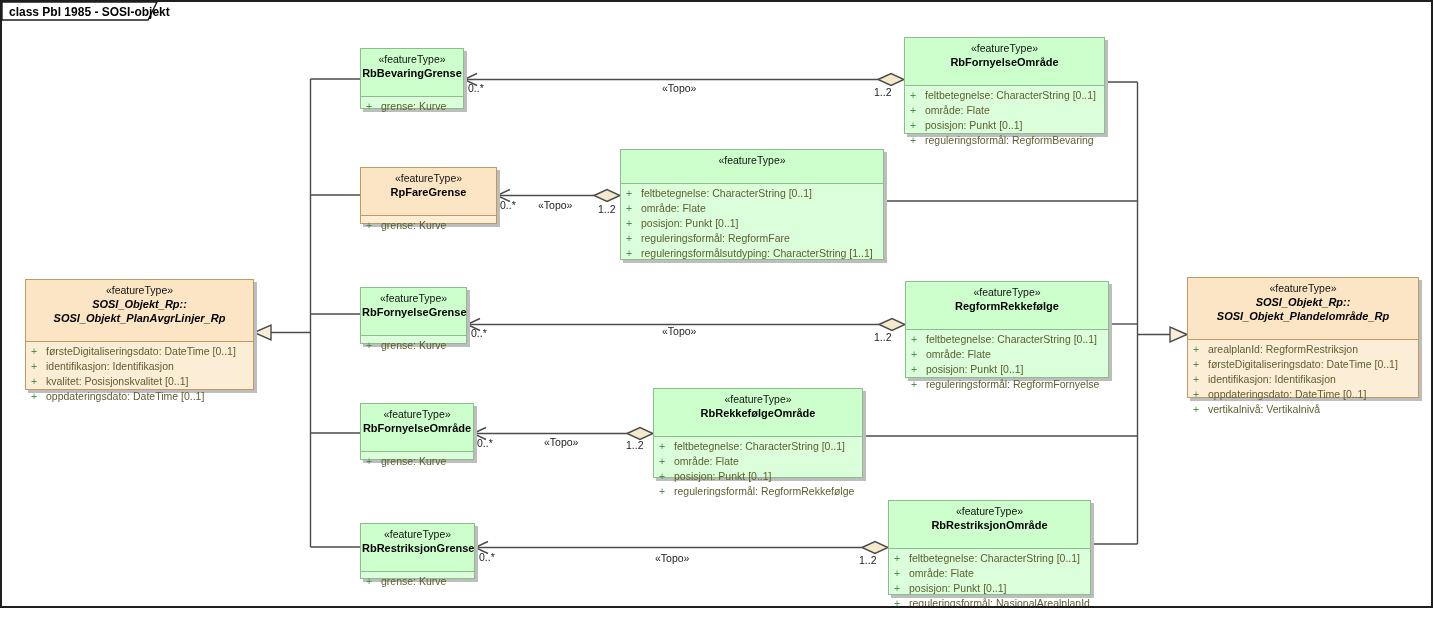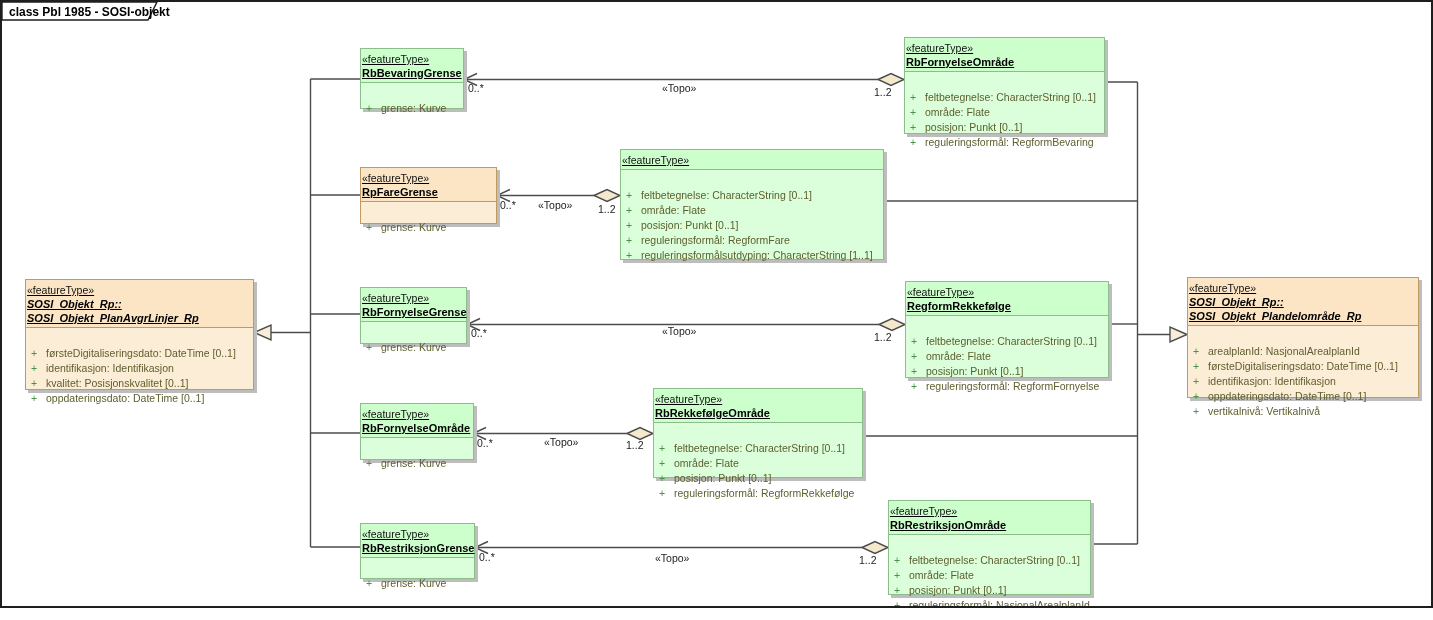--- a/index.html
+++ b/index.html
@@ -10,25 +10,25 @@
   }
   #wires{position:absolute;left:0;top:0;z-index:1;}
   .cls{
     position:absolute;z-index:2;box-sizing:border-box;border:1px solid;
     box-shadow:3px 3px 0 #bdbdbd;font-size:11px;
   }
   .cls.green{background:#DAFFDA;border-color:#8CBE8C;}
   .cls.green .hd{background:#CCFFCC;border-bottom:1px solid #8CBE8C;}
   .cls.orange{background:#FCEDD7;border-color:#BF9B63;}
   .cls.orange .hd{background:#FBE5C4;border-bottom:1px solid #BF9B63;}
-  .hd{padding:3px 1px 2px;line-height:14px;text-decoration:underline;}
+  .hd{text-align:center;padding:3px 1px 16px;line-height:14px;}
   .st{display:block;font-size:10.5px;color:#111;}
   .nm{display:block;font-weight:bold;color:#000;white-space:nowrap;}
   .nm.it{font-style:italic;}
-  .attrs{padding:18px 3px;}
+  .attrs{padding:2px 3px;}
   .attr{line-height:15px;font-size:10.5px;color:#5E5E2E;white-space:nowrap;}
   .attr .plus{display:inline-block;width:15px;padding-left:2px;color:#4a8f4a;}
   .lbl{position:absolute;z-index:3;font-size:10.5px;color:#1c1c1c;white-space:nowrap;}
   .frame-title{
     position:absolute;left:7px;top:3px;z-index:3;
     font-size:12px;font-weight:bold;color:#000;white-space:nowrap;
   }
 </style>
 </head>
 <body>
@@ -104,21 +104,21 @@
     </div>
   </div>
 
   <div class="cls orange" style="left:1185px;top:275px;width:232px;height:121px">
     <div class="hd">
       <span class="st">«featureType»</span>
       <span class="nm it">SOSI_Objekt_Rp::</span>
       <span class="nm it">SOSI_Objekt_Plandelområde_Rp</span>
     </div>
     <div class="attrs">
-      <div class="attr"><span class="plus">+</span><span>arealplanId: NasjonalArealplanId</span></div>
+      <div class="attr"><span class="plus">+</span><span>arealplanId: RegformRestriksjon</span></div>
       <div class="attr"><span class="plus">+</span><span>førsteDigitaliseringsdato: DateTime [0..1]</span></div>
       <div class="attr"><span class="plus">+</span><span>identifikasjon: Identifikasjon</span></div>
       <div class="attr"><span class="plus">+</span><span>oppdateringsdato: DateTime [0..1]</span></div>
       <div class="attr"><span class="plus">+</span><span>vertikalnivå: Vertikalnivå</span></div>
     </div>
   </div>
 
   <div class="cls green" style="left:358px;top:46px;width:104px;height:61px">
     <div class="hd">
       <span class="st">«featureType»</span>

